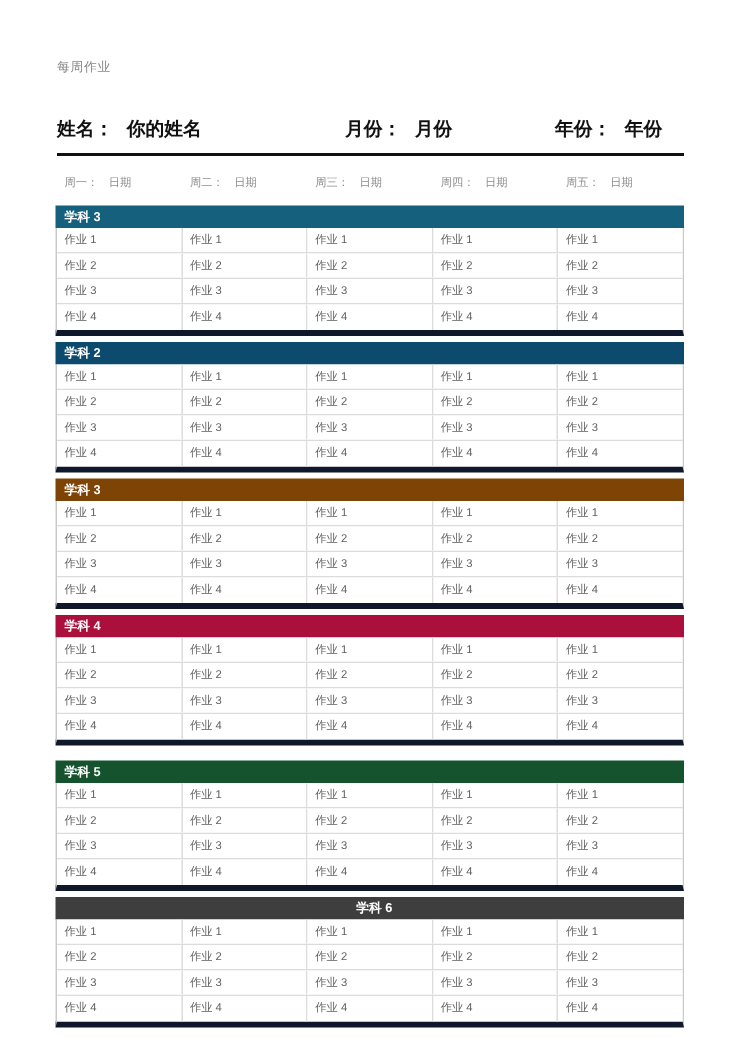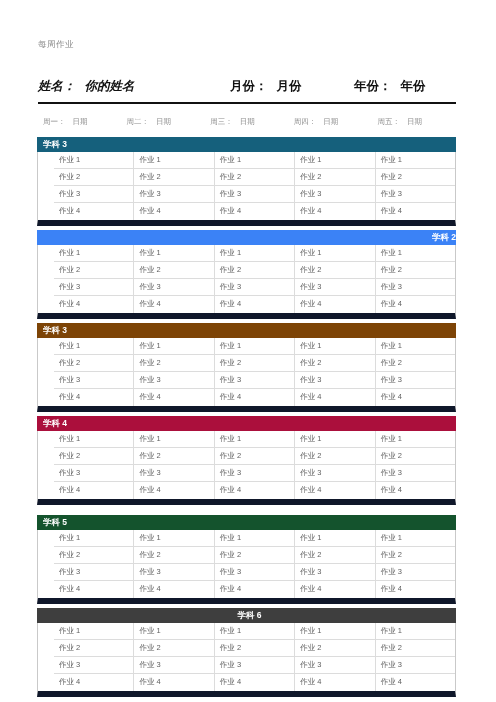--- a/index.html
+++ b/index.html
@@ -48,23 +48,23 @@
   }
   .info-field .f-label {
     font-weight: bold;
     color: #111111;
   }
   .info-field .f-value {
     font-weight: bold;
     color: #111111;
     margin-left: 9px;
   }
-  .field-name  { left: 0px; font-style: italic; }
+  .field-name  { left: 0px; }
   .field-month { left: 192px; }
-  .field-year  { left: 316px; }
+  .field-year  { left: 332px; }
   .rule {
     position: absolute;
     left: 38px;
     top: 102px;
     width: 418px;
     height: 2px;
     background: #111111;
   }
   .weekdays {
     position: absolute;
@@ -99,23 +99,22 @@
     padding-left: 6px;
     font-size: 8.5px;
     font-weight: bold;
     color: #ffffff;
     box-sizing: border-box;
     white-space: nowrap;
   }
   .subject-grid {
     border-left: 1px solid #c9c9c9;
     border-right: 1px solid #c9c9c9;
-    border-bottom: 6px solid #0f172a;
-    box-sizing: border-box;
-    padding-left: 16px;
+    border-bottom: 4px solid #0f172a;
+    box-sizing: border-box;
   }
   .assign-row {
     display: flex;
     height: 17px;
     border-bottom: 1px solid #dcdcdc;
     box-sizing: border-box;
   }
   .assign-row:last-child {
     border-bottom: none;
   }
@@ -192,21 +191,21 @@
           <div class="assign-row">
             <div class="assign-cell">作业 4</div>
             <div class="assign-cell">作业 4</div>
             <div class="assign-cell">作业 4</div>
             <div class="assign-cell">作业 4</div>
             <div class="assign-cell">作业 4</div>
           </div>
         </div>
       </div>
       <div class="subject-block">
-        <div class="subject-header" style="background: #3b82f6; text-align: right;">学科 2</div>
+        <div class="subject-header" style="background: #0c4a6e;">学科 2</div>
         <div class="subject-grid">
           <div class="assign-row">
             <div class="assign-cell">作业 1</div>
             <div class="assign-cell">作业 1</div>
             <div class="assign-cell">作业 1</div>
             <div class="assign-cell">作业 1</div>
             <div class="assign-cell">作业 1</div>
           </div>
           <div class="assign-row">
             <div class="assign-cell">作业 2</div>

